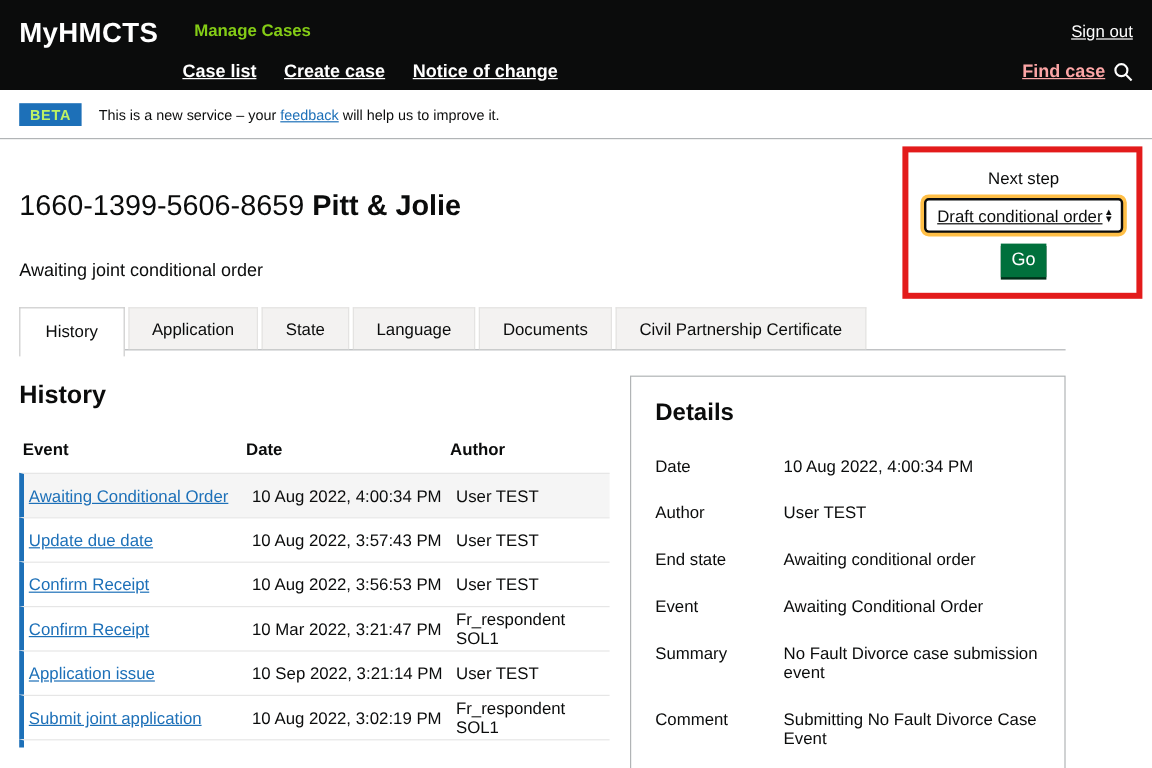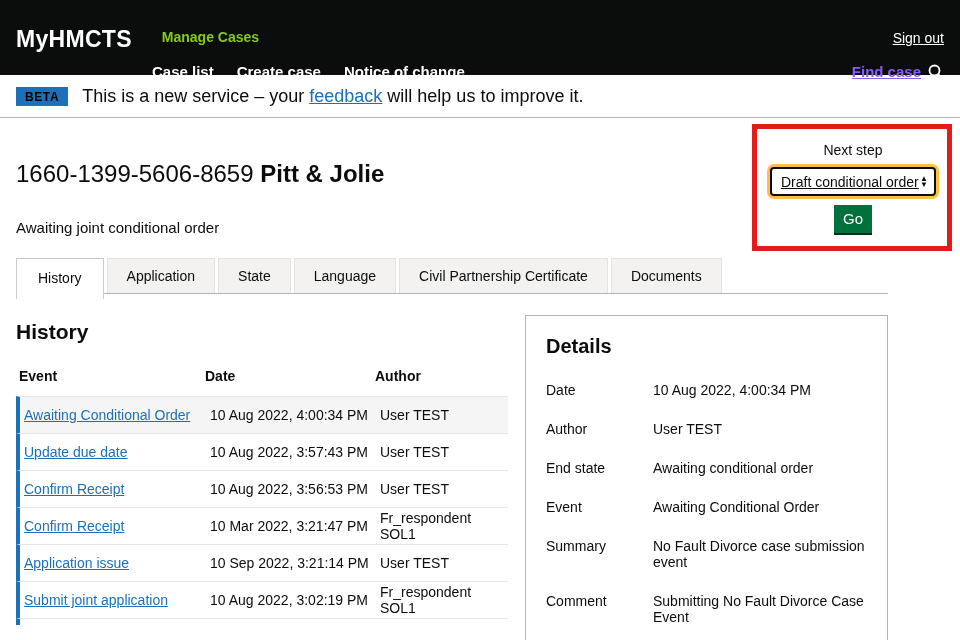--- a/index.html
+++ b/index.html
@@ -1,34 +1,34 @@
 <!DOCTYPE html>
 <html><head>
 <meta charset="utf-8">
 <style>
   * { margin:0; padding:0; box-sizing:border-box; }
   html,body { width:960px; height:640px; background:#fff; font-family:"Liberation Sans", sans-serif; color:#0b0c0c; overflow:hidden; }
 
   
   .app-header { background:#0b0c0c; height:75px; padding:0 16px; position:relative; }
-  .hdr-row1 { display:flex; align-items:flex-start; padding-top:26px; }
+  .hdr-row1 { display:flex; align-items:flex-start; padding-top:14px; }
   .brand { color:#fff; font-weight:bold; font-size:23px; letter-spacing:.3px; }
   .app-title { color:#84cc16; font-weight:bold; font-size:14px; margin-left:30px; margin-top:3px; }
   .sign-out { margin-left:auto; color:#fff; font-size:14px; text-decoration:underline; margin-top:4px; cursor:pointer; }
   .hdr-row2 { display:flex; align-items:center; margin-top:10px; padding-left:136px; }
   .hdr-nav { display:flex; gap:23px; }
   .hdr-nav a { color:#fff; font-weight:bold; font-size:15px; text-decoration:underline; cursor:pointer; }
   .find-case-wrap { margin-left:auto; display:flex; align-items:center; gap:7px; }
-  .find-case { color:#8b5cf6; font-weight:bold; font-size:15px; text-decoration:underline; cursor:pointer; }
+  .find-case { color:#fca5a5; font-weight:bold; font-size:15px; text-decoration:underline; cursor:pointer; }
   .search-icon { width:16px; height:16px; display:inline-block; }
 
   
   .beta-bar { padding:11px 16px 10px; border-bottom:1px solid #b1b4b6; display:flex; align-items:center; }
-  .beta-badge { background:#1d70b8; color:#000000; font-weight:bold; font-size:12px; letter-spacing:.6px; padding:3px 9px 2px; }
-  .beta-text { font-size:18px; margin-left:14px; }
+  .beta-badge { background:#1d70b8; color:#bef264; font-weight:bold; font-size:12px; letter-spacing:.6px; padding:3px 9px 2px; }
+  .beta-text { font-size:12px; margin-left:14px; }
   .beta-text a { color:#1d70b8; text-decoration:underline; cursor:pointer; }
 
   
   .main { width:872px; margin:0 16px; position:relative; }
 
   .case-head { position:relative; min-height:86px; }
   .case-title { font-size:24px; font-weight:normal; padding-top:42px; }
   .case-title b { font-weight:bold; }
   .case-status { font-size:15px; margin-top:15px; }
 
@@ -116,22 +116,22 @@
     </div>
   </div>
 
   <div class="case-status">Awaiting joint conditional order</div>
 
   <div class="tabs">
     <div class="tab active">History</div>
     <div class="tab">Application</div>
     <div class="tab">State</div>
     <div class="tab">Language</div>
+    <div class="tab">Documents</div>
     <div class="tab">Civil Partnership Certificate</div>
-    <div class="tab">Documents</div>
   </div>
 
   <div class="content">
     <div class="left-col">
       <h2 class="history-h">History</h2>
 
       <div class="hist-table">
         <div class="hist-headrow">
           <span class="hcol-event">Event</span>
           <span class="hcol-date">Date</span>

